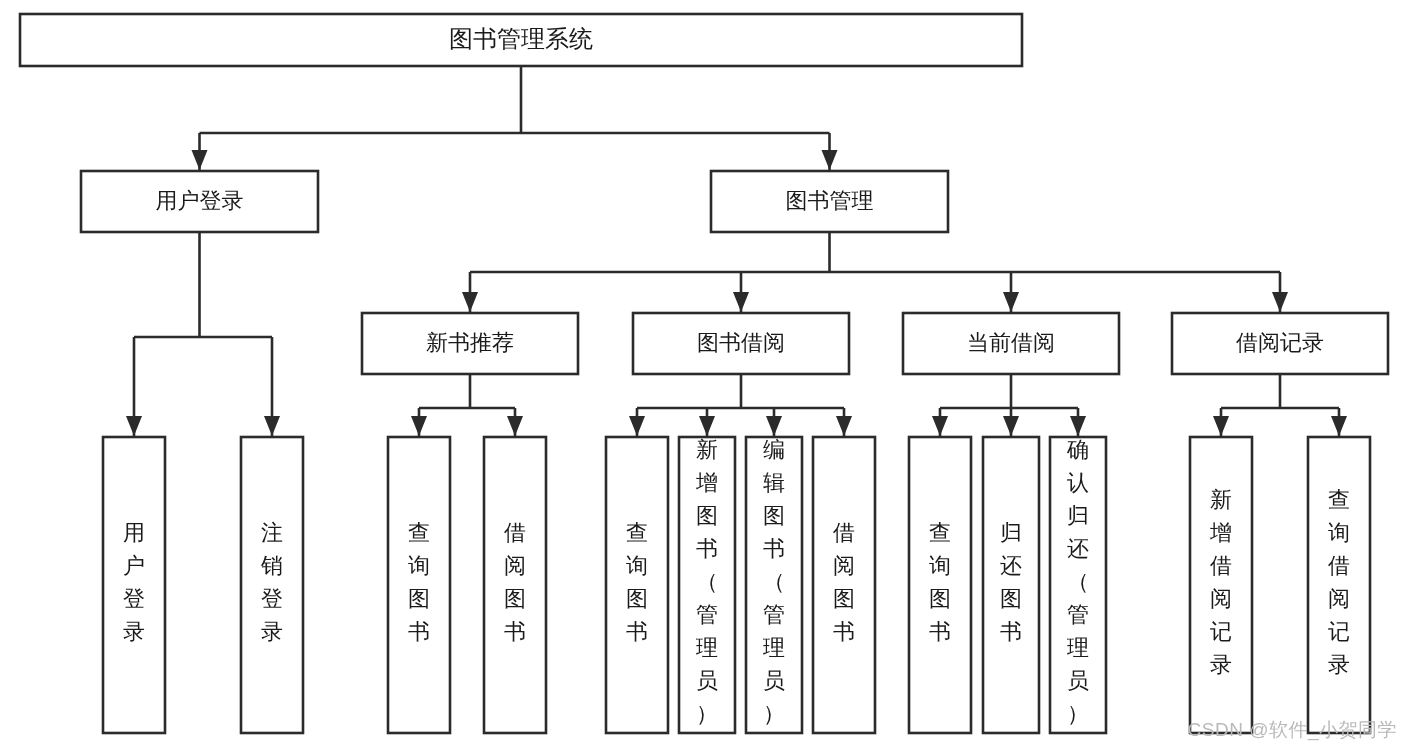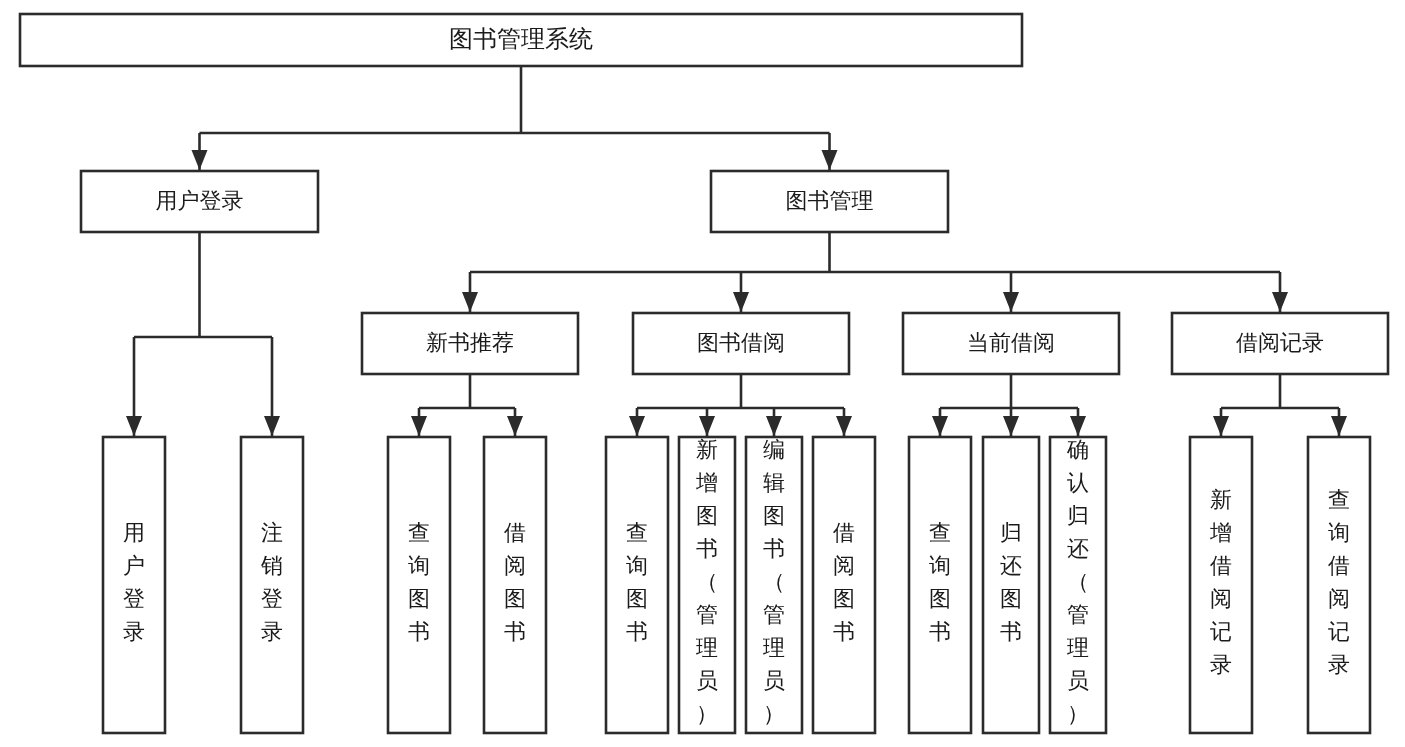--- a/index.html
+++ b/index.html
@@ -164,13 +164,14 @@
         <rect x="983" y="437" width="56" height="296" class="node-rect"></rect>
         <text x="1011" y="539.5" class="leaf-label"><tspan x="1011" dy="0">归</tspan><tspan x="1011" dy="33">还</tspan><tspan x="1011" dy="33">图</tspan><tspan x="1011" dy="33">书</tspan></text>
         <rect x="1050" y="437" width="56" height="296" class="node-rect"></rect>
         <text x="1078" y="457" class="leaf-label"><tspan x="1078" dy="0">确</tspan><tspan x="1078" dy="33">认</tspan><tspan x="1078" dy="33">归</tspan><tspan x="1078" dy="33">还</tspan><tspan x="1078" dy="33">（</tspan><tspan x="1078" dy="33">管</tspan><tspan x="1078" dy="33">理</tspan><tspan x="1078" dy="33">员</tspan><tspan x="1078" dy="33">）</tspan></text>
         <rect x="1190" y="437" width="62" height="296" class="node-rect"></rect>
         <text x="1221" y="506.5" class="leaf-label"><tspan x="1221" dy="0">新</tspan><tspan x="1221" dy="33">增</tspan><tspan x="1221" dy="33">借</tspan><tspan x="1221" dy="33">阅</tspan><tspan x="1221" dy="33">记</tspan><tspan x="1221" dy="33">录</tspan></text>
         <rect x="1308" y="437" width="62" height="296" class="node-rect"></rect>
         <text x="1339" y="506.5" class="leaf-label"><tspan x="1339" dy="0">查</tspan><tspan x="1339" dy="33">询</tspan><tspan x="1339" dy="33">借</tspan><tspan x="1339" dy="33">阅</tspan><tspan x="1339" dy="33">记</tspan><tspan x="1339" dy="33">录</tspan></text>
       </g>
   </svg>
+  <div class="watermark">CSDN @软件_小贺同学</div>
 </div>
 
 </body></html>

